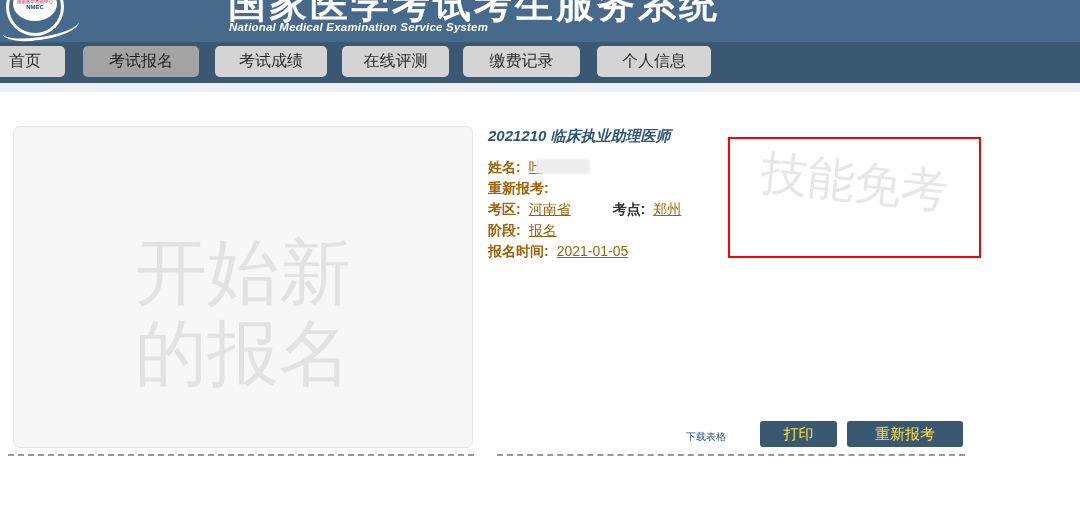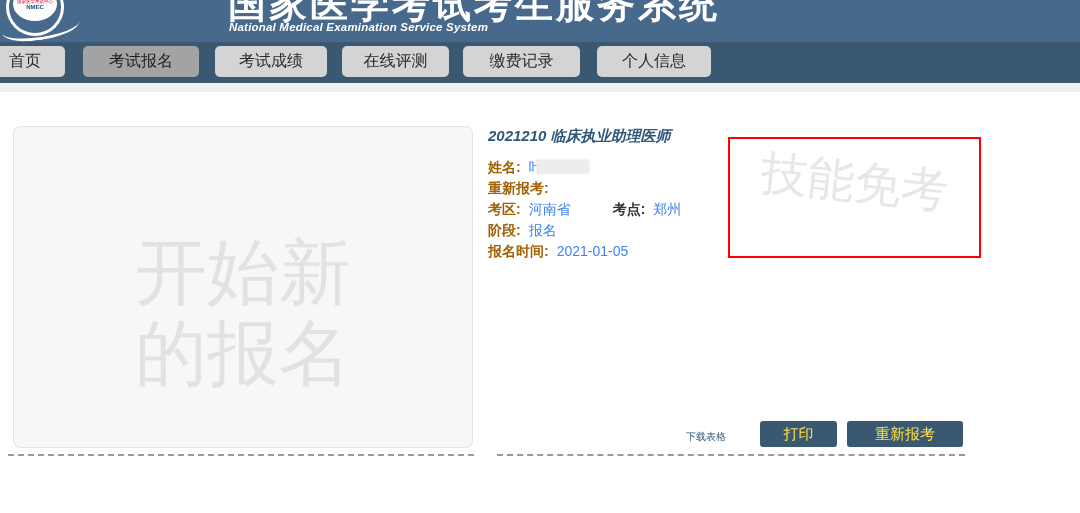--- a/index.html
+++ b/index.html
@@ -61,21 +61,21 @@
   .left-panel .wm {
     font-size:72px; line-height:1.13; color:#e2e2e2; font-weight:400;
     text-align:center; white-space:nowrap; user-select:none;
   }
 
   
   .exam-title { position:absolute; left:488px; top:127px; font-size:15px; font-weight:bold; color:#2e5779; white-space:nowrap;font-style:italic; }
   .info { position:absolute; left:488px; top:157px; font-size:14px; color:#666; }
   .info .row { height:21px; line-height:21px; white-space:nowrap; }
   .info .lbl { font-weight:bold; color:#a16207; }
-  .info .val { color:#3b82f6; margin-left:8px; }
+  .info .val { color:#a16207; margin-left:8px;text-decoration:underline; }
   .info .lbl2 { font-weight:bold; color:#333; margin-left:42px; }
   .blur-box {
     display:inline-block; width:54px; height:15px; background:#ededed;
     border-radius:2px; vertical-align:-2px; margin-left:-7px; filter:blur(1.2px);
   }
 
   
   .stamp-box {
     position:absolute; left:728px; top:137px; width:253px; height:121px;
     border:2px solid #ff0000; overflow:hidden;

